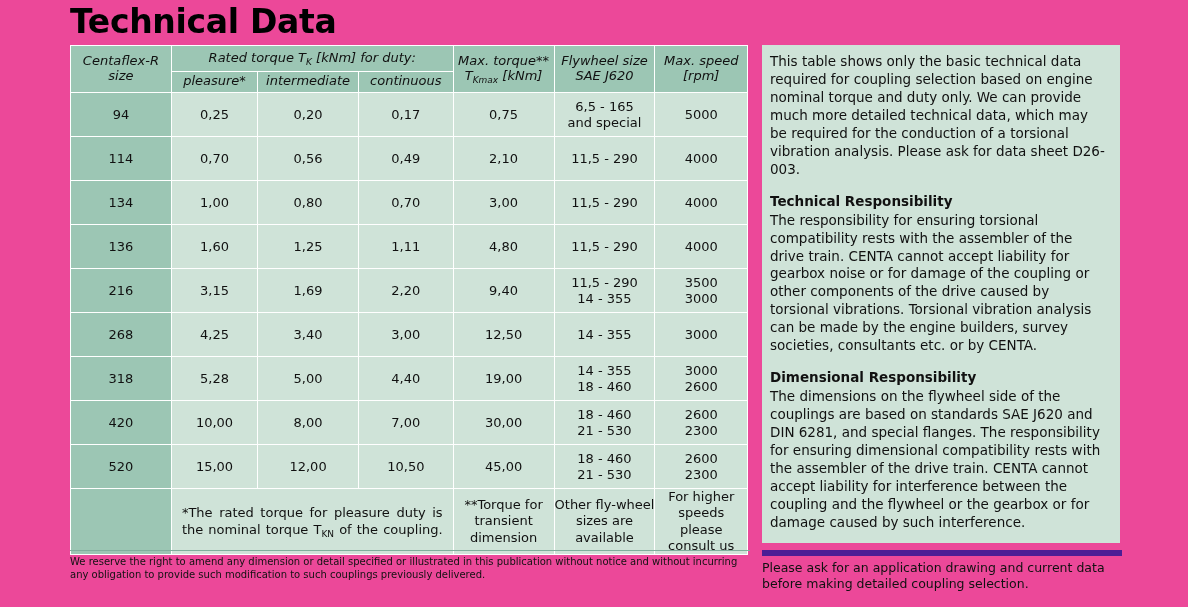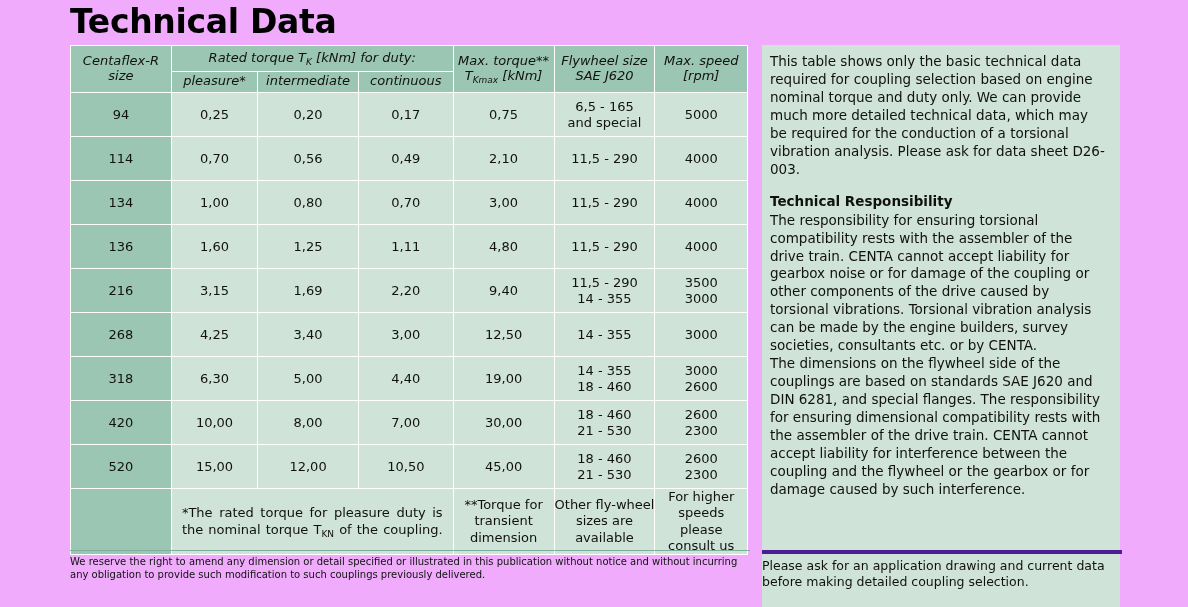--- a/index.html
+++ b/index.html
@@ -11,21 +11,21 @@
     width: 1188px;
     height: 607px;
     font-family: "DejaVu Sans", "Liberation Sans", sans-serif;
     color: #111111;
     overflow: hidden;
   }
   .page {
     position: relative;
     width: 1188px;
     height: 607px;
-    background: #f0abfc;
+    background: #ec4899;
   }
   .title {
     position: absolute;
     left: 70px;
     top: 2px;
     font-size: 33px;
     font-weight: bold;
     letter-spacing: -0.3px;
     color: #000000;
     font-family: "DejaVu Sans", "Liberation Sans", sans-serif;
@@ -101,21 +101,21 @@
     top: 3px;
   }
 
   
   .side {
     position: absolute;
     left: 762px;
     top: 45px;
     width: 358px;
     background: #cfe3d8;
-    height: 562px;
+    height: 498px;
     padding: 8px 12px 8px 8px;
     box-sizing: border-box;
     font-size: 13.5px;
     line-height: 1.33;
     color: #111111;
   }
   .side p {
     margin: 0 0 0 0;
   }
   .side .head {
@@ -137,21 +137,21 @@
     padding-top: 4px;
   }
   .bottom-right {
     position: absolute;
     left: 762px;
     top: 550px;
     width: 360px;
     font-size: 12.5px;
     line-height: 1.3;
     color: #111111;
-    border-top: 4px solid #4c1d95;
+    border-top: 6px solid #4c1d95;
     padding-top: 4px;
   }
 </style>
 </head>
 <body>
 
 <div class="page">
 
   <div class="title">Technical Data</div>
 
@@ -244,21 +244,21 @@
             <td class="sizecell">268</td>
             <td>4,25</td>
             <td>3,40</td>
             <td>3,00</td>
             <td>12,50</td>
             <td>14 - 355</td>
             <td>3000</td>
           </tr>
           <tr>
             <td class="sizecell">318</td>
-            <td>6,30</td>
+            <td>5,28</td>
             <td>5,00</td>
             <td>4,40</td>
             <td>19,00</td>
             <td class="two-line"><span>14 - 355</span><br><span>18 - 460</span></td>
             <td class="two-line"><span>3000</span><br><span>2600</span></td>
           </tr>
           <tr>
             <td class="sizecell">420</td>
             <td>10,00</td>
             <td>8,00</td>
@@ -288,19 +288,20 @@
           <td class="note">For higher speeds please consult us</td>
         </tr>
       </tfoot>
     </table>
   </div>
 
   <div class="side">
     <p>This table shows only the basic technical data required for coupling selection based on engine nominal torque and duty only. We can provide much more detailed technical data, which may be required for the conduction of a torsional vibration analysis. Please ask for data sheet D26-003.</p>
     <p class="head">Technical Responsibility</p>
     <p>The responsibility for ensuring torsional compatibility rests with the assembler of the drive train. CENTA cannot accept liability for gearbox noise or for damage of the coupling or other components of the drive caused by torsional vibrations. Torsional vibration analysis can be made by the engine builders, survey societies, consultants etc. or by CENTA.</p>
+    <p class="head">Dimensional Responsibility</p>
     <p>The dimensions on the flywheel side of the couplings are based on standards SAE J620 and DIN 6281, and special flanges. The responsibility for ensuring dimensional compatibility rests with the assembler of the drive train. CENTA cannot accept liability for interference between the coupling and the flywheel or the gearbox or for damage caused by such interference.</p>
   </div>
 
   <div class="bottom-left">We reserve the right to amend any dimension or detail specified or illustrated in this publication without notice and without incurring any obligation to provide such modification to such couplings previously delivered.</div>
   <div class="bottom-right">Please ask for an application drawing and current data before making detailed coupling selection.</div>
 
 </div>
 
 </body></html>

